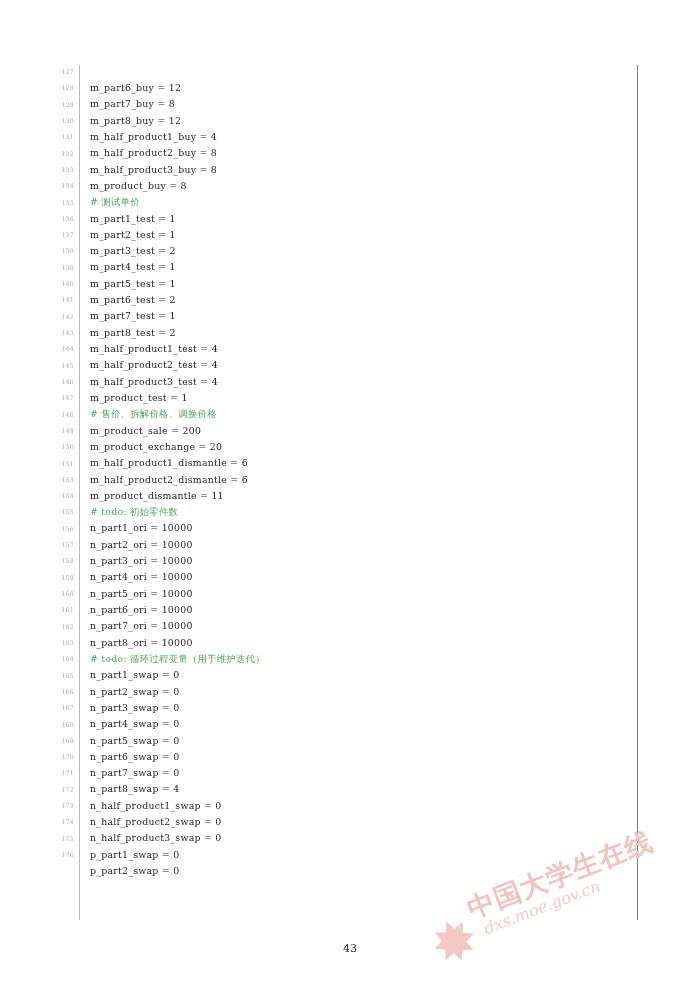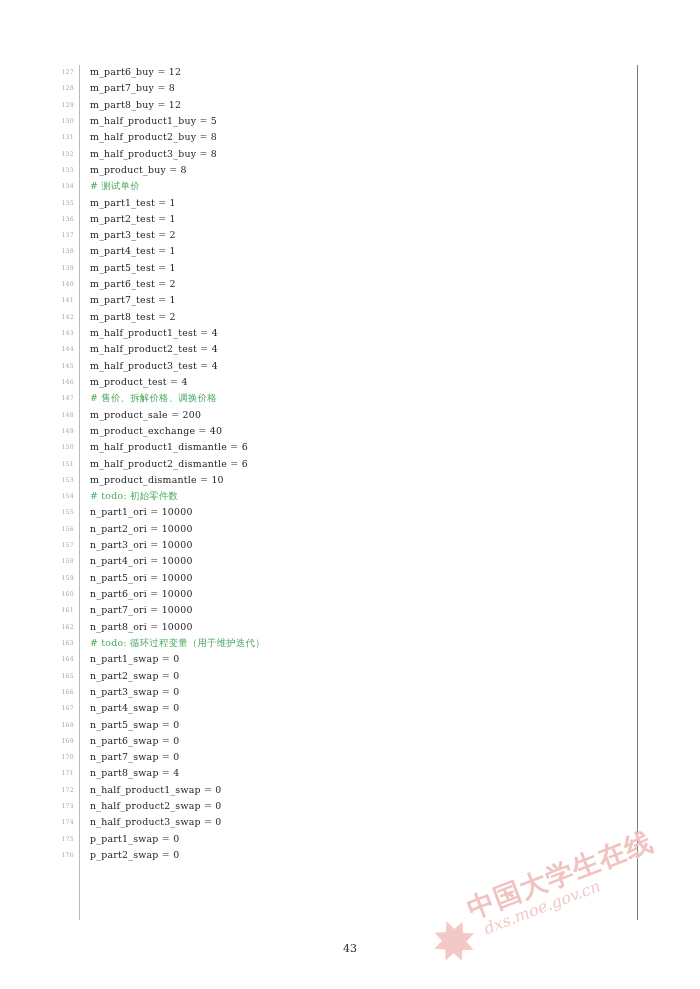--- a/index.html
+++ b/index.html
@@ -65,21 +65,21 @@
     font-family: "DejaVu Serif", serif;
     font-size: 6.3px;
     color: #a8a8ac;
     letter-spacing: 0.2px;
     line-height: 16.32px;
   }
 
   .code {
     position: absolute;
     left: 38px;
-    top: 0;
+    top: 16px;
     font-family: "DejaVu Serif", serif;
     font-size: 9.4px;
     color: #1d1d1d;
     letter-spacing: 0.25px;
     line-height: 16.32px;
   }
 
   .code.comment {
     color: #4aa85c;
   }
@@ -153,43 +153,43 @@
 
 <div id="page">
 
   <div id="gutter-rule"></div>
   <div id="right-rule"></div>
 
   <div id="listing">
       <div class="code-line"><span class="lineno">127</span><span class="code">m_part6_buy = 12</span></div>
       <div class="code-line"><span class="lineno">128</span><span class="code">m_part7_buy = 8</span></div>
       <div class="code-line"><span class="lineno">129</span><span class="code">m_part8_buy = 12</span></div>
-      <div class="code-line"><span class="lineno">130</span><span class="code">m_half_product1_buy = 5</span></div>
+      <div class="code-line"><span class="lineno">130</span><span class="code">m_half_product1_buy = 4</span></div>
       <div class="code-line"><span class="lineno">131</span><span class="code">m_half_product2_buy = 8</span></div>
       <div class="code-line"><span class="lineno">132</span><span class="code">m_half_product3_buy = 8</span></div>
       <div class="code-line"><span class="lineno">133</span><span class="code">m_product_buy = 8</span></div>
       <div class="code-line"><span class="lineno">134</span><span class="code comment"># 测试单价</span></div>
       <div class="code-line"><span class="lineno">135</span><span class="code">m_part1_test = 1</span></div>
       <div class="code-line"><span class="lineno">136</span><span class="code">m_part2_test = 1</span></div>
       <div class="code-line"><span class="lineno">137</span><span class="code">m_part3_test = 2</span></div>
       <div class="code-line"><span class="lineno">138</span><span class="code">m_part4_test = 1</span></div>
       <div class="code-line"><span class="lineno">139</span><span class="code">m_part5_test = 1</span></div>
       <div class="code-line"><span class="lineno">140</span><span class="code">m_part6_test = 2</span></div>
       <div class="code-line"><span class="lineno">141</span><span class="code">m_part7_test = 1</span></div>
       <div class="code-line"><span class="lineno">142</span><span class="code">m_part8_test = 2</span></div>
       <div class="code-line"><span class="lineno">143</span><span class="code">m_half_product1_test = 4</span></div>
       <div class="code-line"><span class="lineno">144</span><span class="code">m_half_product2_test = 4</span></div>
       <div class="code-line"><span class="lineno">145</span><span class="code">m_half_product3_test = 4</span></div>
-      <div class="code-line"><span class="lineno">146</span><span class="code">m_product_test = 4</span></div>
+      <div class="code-line"><span class="lineno">146</span><span class="code">m_product_test = 1</span></div>
       <div class="code-line"><span class="lineno">147</span><span class="code comment"># 售价、拆解价格、调换价格</span></div>
       <div class="code-line"><span class="lineno">148</span><span class="code">m_product_sale = 200</span></div>
-      <div class="code-line"><span class="lineno">149</span><span class="code">m_product_exchange = 40</span></div>
+      <div class="code-line"><span class="lineno">149</span><span class="code">m_product_exchange = 20</span></div>
       <div class="code-line"><span class="lineno">150</span><span class="code">m_half_product1_dismantle = 6</span></div>
       <div class="code-line"><span class="lineno">151</span><span class="code">m_half_product2_dismantle = 6</span></div>
-      <div class="code-line"><span class="lineno">153</span><span class="code">m_product_dismantle = 10</span></div>
+      <div class="code-line"><span class="lineno">153</span><span class="code">m_product_dismantle = 11</span></div>
       <div class="code-line"><span class="lineno">154</span><span class="code comment"># todo: 初始零件数</span></div>
       <div class="code-line"><span class="lineno">155</span><span class="code">n_part1_ori = 10000</span></div>
       <div class="code-line"><span class="lineno">156</span><span class="code">n_part2_ori = 10000</span></div>
       <div class="code-line"><span class="lineno">157</span><span class="code">n_part3_ori = 10000</span></div>
       <div class="code-line"><span class="lineno">158</span><span class="code">n_part4_ori = 10000</span></div>
       <div class="code-line"><span class="lineno">159</span><span class="code">n_part5_ori = 10000</span></div>
       <div class="code-line"><span class="lineno">160</span><span class="code">n_part6_ori = 10000</span></div>
       <div class="code-line"><span class="lineno">161</span><span class="code">n_part7_ori = 10000</span></div>
       <div class="code-line"><span class="lineno">162</span><span class="code">n_part8_ori = 10000</span></div>
       <div class="code-line"><span class="lineno">163</span><span class="code comment"># todo: 循环过程变量（用于维护迭代）</span></div>

